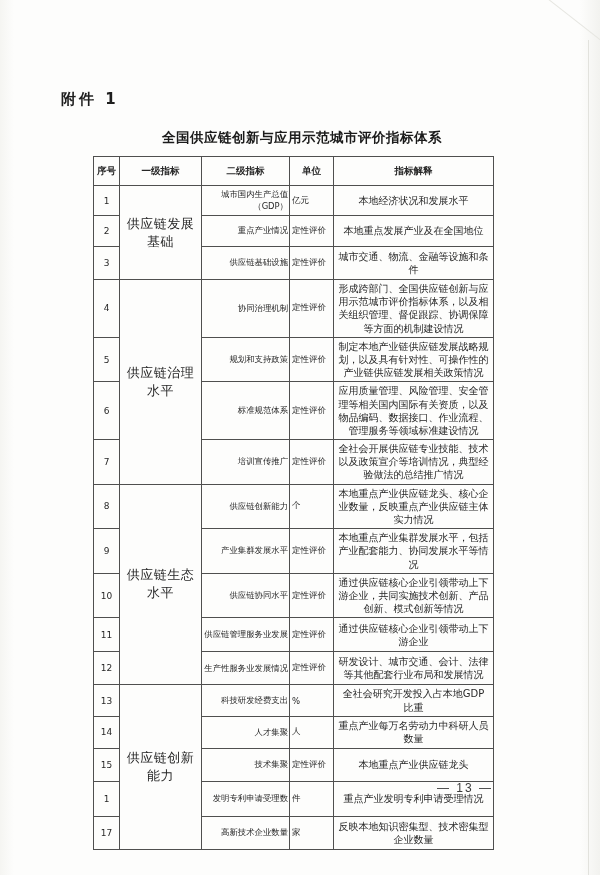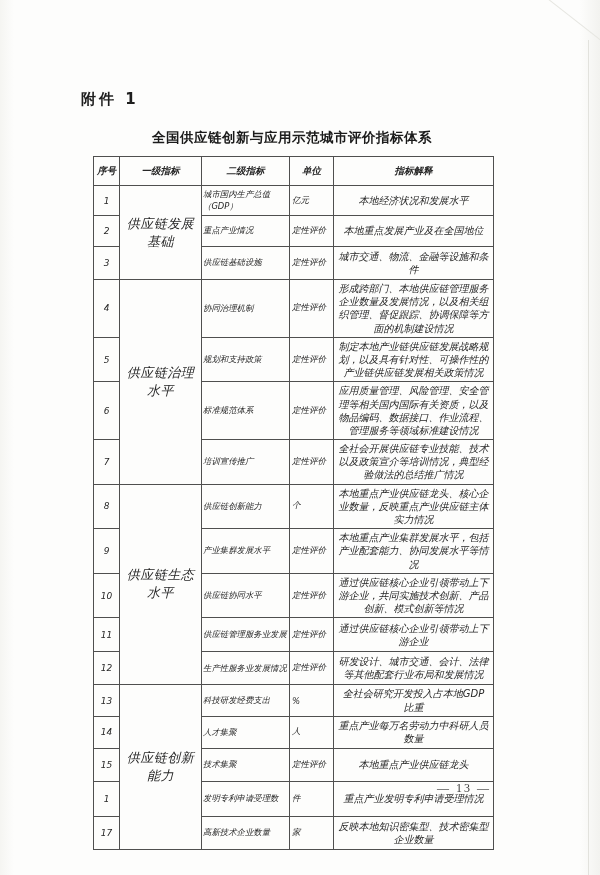--- a/index.html
+++ b/index.html
@@ -20,59 +20,58 @@
   .edge-right {
     position: absolute; right: 11px; top: 40px; bottom: 0;
     width: 1px; background: #e2e2dd;
   }
   .edge-diagonal {
     position: absolute; top: 18px; right: -18px;
     width: 90px; height: 1px; background: #e6e6e1;
     transform: rotate(38deg);
   }
   .attachment-label {
-    position: absolute; left: 81px; top: 90px;
+    position: absolute; left: 61px; top: 90px;
     font-size: 15px; font-weight: 600; color: #1e1e1e;
     letter-spacing: 3px;
   }
   .doc-title {
-    position: absolute; left: 92px; top: 129px; width: 400px;
+    position: absolute; left: 102px; top: 129px; width: 400px;
     text-align: center;
     font-size: 13.5px; font-weight: 700; color: #1b1b1b;
     letter-spacing: 0.5px;
   }
   table.indicator-table {
     position: absolute; left: 93px; top: 156px;
     width: 400px;
     border-collapse: collapse;
     table-layout: fixed;
     background: #fdfdfc;
-    font-style: italic;
   }
   .indicator-table th, .indicator-table td {
     border: 1px solid #4f4f4f;
     vertical-align: middle;
     color: #272727;
   }
   .indicator-table th {
     height: 26px;
     font-size: 9.5px; font-weight: 700;
     text-align: center;
     padding: 1px 2px;
   }
   .indicator-table td { font-size: 8.5px; }
   td.cell-no { text-align: center; font-size: 9px; padding: 1px; }
   td.cell-primary { text-align: center; font-size: 13px; letter-spacing: 0.5px; padding: 1px 2px; }
-  td.cell-secondary { text-align: left; font-size: 8.4px; padding: 1px 1px; line-height: 1.35; }
+  td.cell-secondary { text-align: right; font-size: 8.4px; padding: 1px 1px; line-height: 1.35; }
   td.cell-unit { font-size: 8.5px; padding: 1px 2px; }
   td.cell-exp { text-align: center; font-size: 10px; line-height: 1.32; padding: 2px 4px; }
   .page-number {
     position: absolute; left: 437px; top: 781px;
     font-size: 12px; color: #3a3a3a;
-    font-family: Liberation Serif, serif;
+    font-family: Liberation Sans, sans-serif;
     letter-spacing: 2px;
   }
 </style>
 </head>
 <body>
 
 <div class="page">
   <div class="edge-right"></div>
   <div class="edge-diagonal"></div>
 
@@ -114,21 +113,21 @@
           <td class="cell-no">3</td>
           <td class="cell-secondary">供应链基础设施</td>
           <td class="cell-unit">定性评价</td>
           <td class="cell-exp">城市交通、物流、金融等设施和条件</td>
         </tr>
         <tr style="height: 38px;">
           <td class="cell-no">4</td>
           <td class="cell-primary" rowspan="4">供应链治理水平</td>
           <td class="cell-secondary">协同治理机制</td>
           <td class="cell-unit">定性评价</td>
-          <td class="cell-exp">形成跨部门、本地供应链管理服务企业数量及发展情况，以及相关组织管理、督促跟踪、协调保障等方面的机制建设情况</td>
+          <td class="cell-exp">形成跨部门、全国供应链创新与应用示范城市评价指标体系，以及相关组织管理、督促跟踪、协调保障等方面的机制建设情况</td>
         </tr>
         <tr style="height: 39px;">
           <td class="cell-no">5</td>
           <td class="cell-secondary">规划和支持政策</td>
           <td class="cell-unit">定性评价</td>
           <td class="cell-exp">制定本地产业链供应链发展战略规划，以及具有针对性、可操作性的产业链供应链发展相关政策情况</td>
         </tr>
         <tr style="height: 43px;">
           <td class="cell-no">6</td>
           <td class="cell-secondary">标准规范体系</td>

